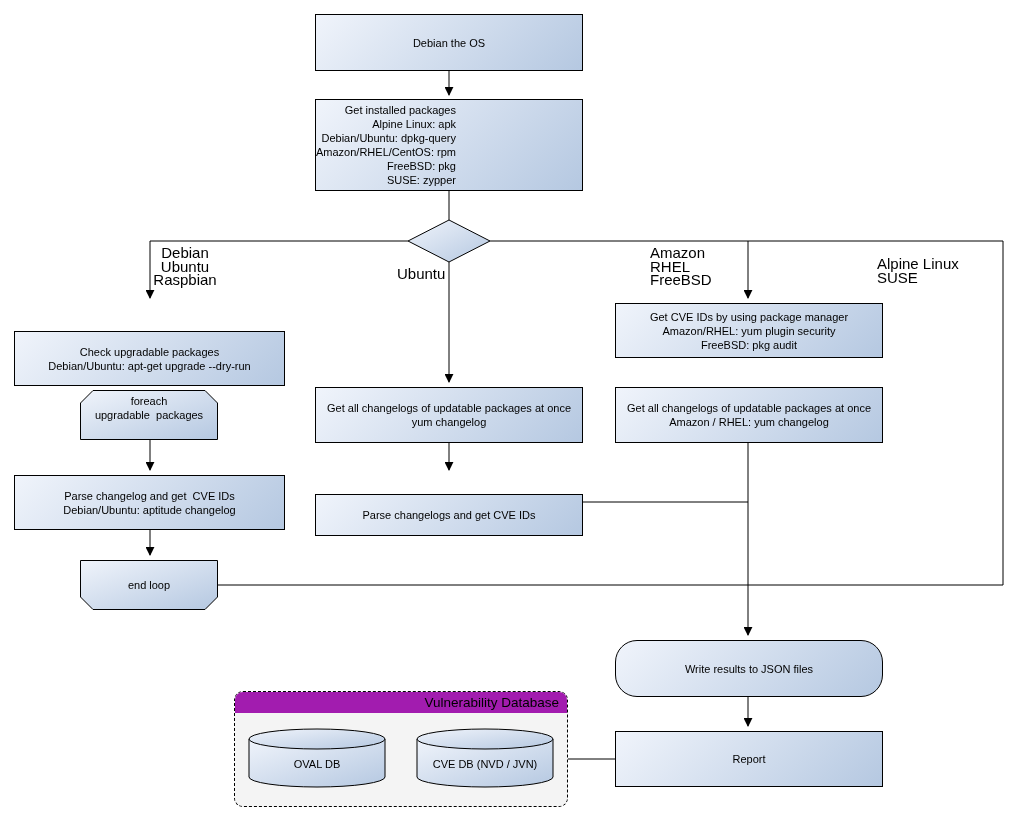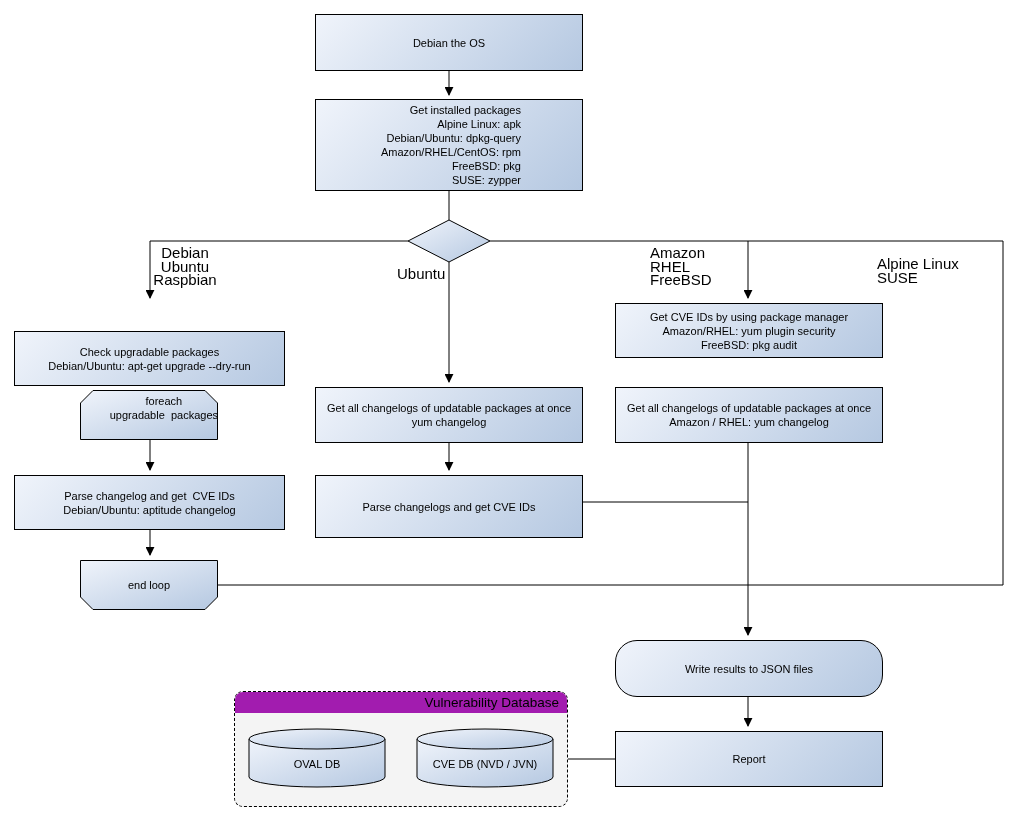--- a/index.html
+++ b/index.html
@@ -10,21 +10,21 @@
   svg.edges{position:absolute;left:0;top:0;}
   .node{
     position:absolute;border:1px solid #000;
     background:linear-gradient(135deg,#f0f4fb 0%,#b5c8e1 100%);
     display:flex;align-items:center;justify-content:center;
     box-sizing:border-box;
   }
   .node .label{
     font-size:11px;line-height:14px;text-align:center;white-space:pre;
   }
-  .node.align-right{justify-content:center;padding-left:48px;}
+  .node.align-right{justify-content:flex-start;}
   .node.align-right .label{text-align:right;padding-right:44px;}
   .node.shape-node{border:none;background:transparent;}
   .node.shape-node svg{position:absolute;left:0;top:0;}
   .node.shape-node .label{position:relative;}
   .node.cyl .label{margin-top:10px;}
   .group{
     position:absolute;background:#f4f4f4;border:1.5px dashed #000;border-radius:9px;
     box-sizing:border-box;
   }
   .group-header{
@@ -94,21 +94,21 @@
 Amazon/RHEL/CentOS: rpm
 FreeBSD: pkg
 SUSE: zypper</div>
   </div>
 
   <div class="node" style="left:14px;top:303px;width:271px;height:55px;margin-top:28px;">
     <div class="label">Check upgradable packages
 Debian/Ubuntu: apt-get upgrade --dry-run</div>
   </div>
 
-  <div class="node shape-node" style="left:80px;top:390px;width:138px;height:36px;justify-content:flex-end;">
+  <div class="node shape-node" style="left:80px;top:390px;width:138px;height:36px;">
     <svg width="138" height="50">
       <polygon points="13,0.5 125,0.5 137.5,13 137.5,49.5 0.5,49.5 0.5,13" fill="url(#ng)" stroke="#000" stroke-width="1"></polygon>
     </svg>
     <div class="label">foreach
 upgradable  packages</div>
   </div>
 
   <div class="node" style="left:14px;top:475px;width:271px;height:55px;">
     <div class="label">Parse changelog and get  CVE IDs
 Debian/Ubuntu: aptitude changelog</div>
@@ -119,21 +119,21 @@
       <polygon points="0.5,0.5 137.5,0.5 137.5,37 125,49.5 13,49.5 0.5,37" fill="url(#ng)" stroke="#000" stroke-width="1"></polygon>
     </svg>
     <div class="label">end loop</div>
   </div>
 
   <div class="node" style="left:315px;top:387px;width:268px;height:56px;">
     <div class="label">Get all changelogs of updatable packages at once
 yum changelog</div>
   </div>
 
-  <div class="node" style="left:315px;top:475px;width:268px;height:63px;">
+  <div class="node" style="left:315px;top:494px;width:268px;height:42px;">
     <div class="label">Parse changelogs and get CVE IDs</div>
   </div>
 
   <div class="node" style="left:615px;top:303px;width:268px;height:55px;">
     <div class="label">Get CVE IDs by using package manager
 Amazon/RHEL: yum plugin security
 FreeBSD: pkg audit</div>
   </div>
 
   <div class="node" style="left:615px;top:387px;width:268px;height:56px;">

